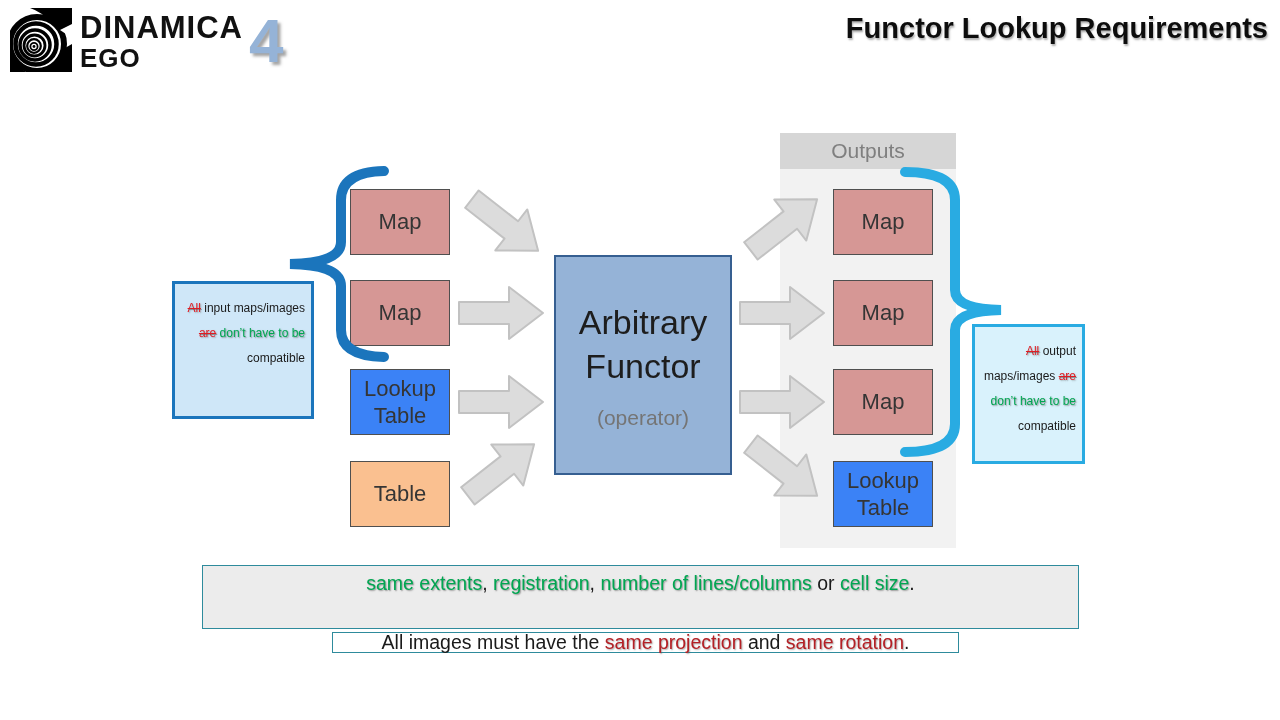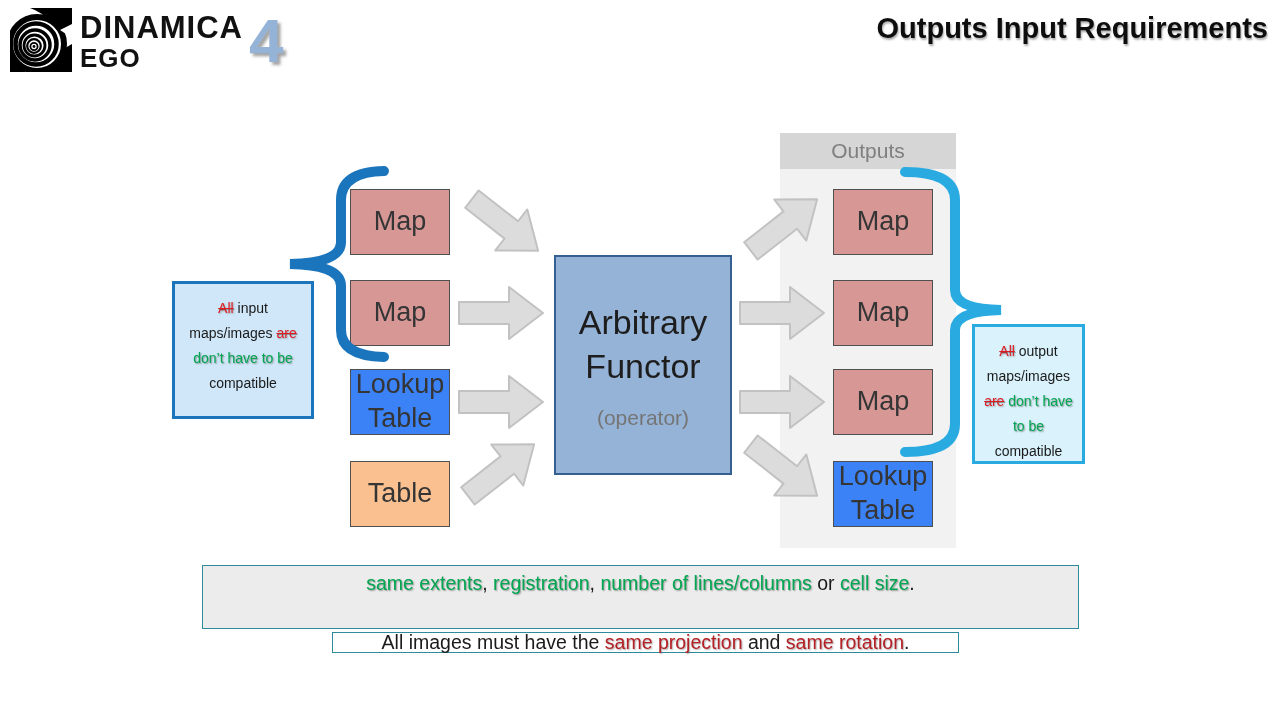--- a/index.html
+++ b/index.html
@@ -26,41 +26,41 @@
   .panel-inputs{left:327px;}
   .panel-outputs{left:780px;}
   .panel-header{
     height:36px;background:#d6d6d6;color:#7f7f7f;font-size:21px;
     display:flex;align-items:center;justify-content:center;
   }
   
   .item-box{
     position:absolute;width:100px;height:66px;border:1.5px solid #4f4f4f;
     display:flex;align-items:center;justify-content:center;text-align:center;
-    font-size:27px;color:#353535;line-height:1.25;box-sizing:border-box;
+    font-size:22px;color:#353535;line-height:1.25;box-sizing:border-box;
   }
   .box-map{background:#d69795;}
   .box-lookup{background:#3b82f6;}
   .box-table{background:#fac090;}
   
   .functor{
     position:absolute;left:554px;top:255px;width:178px;height:220px;
     background:#95b3d7;border:2px solid #365f91;box-sizing:border-box;
     display:flex;flex-direction:column;align-items:center;justify-content:center;text-align:center;
   }
   .functor-title{font-size:34px;color:#1d1d1d;line-height:1.3;}
   .functor-subtitle{font-size:21px;color:#757575;margin-top:18px;}
   
   .arrow{position:absolute;width:88px;height:64px;}
   
   .brace{position:absolute;}
   
   .callout{
-    position:absolute;box-sizing:border-box;text-align:center;
-    font-size:14px;line-height:25px;padding:12px 6px 6px 6px;
+    position:absolute;box-sizing:border-box;text-align:right;
+    font-size:12px;line-height:25px;padding:12px 6px 6px 6px;
   }
   .callout-left{
     left:172px;top:281px;width:142px;height:138px;
     background:#cfe7f8;border:3px solid #1b75bc;
   }
   .callout-right{
     left:972px;top:324px;width:113px;height:140px;
     background:#d9f2fc;border:3px solid #29abe2;
   }
   
@@ -101,21 +101,21 @@
       <path d="M0,42 V64 H16 Q5,57 0,42 Z" fill="#000"></path>
       <path d="M50,22 L62,16 V30 Z" fill="#fff"></path>
     </svg>
     <div class="logo-text">
       <div class="logo-line1">DINAMICA</div>
       <div class="logo-line2">EGO</div>
     </div>
     <div class="logo-version">4</div>
   </div>
 
-  <div class="slide-title">Outputs Input Requirements</div>
+  <div class="slide-title">Functor Lookup Requirements</div>
 
   <div class="item-box box-map" style="left:350px;top:189px;">Map</div>
   <div class="item-box box-map" style="left:350px;top:280px;">Map</div>
   <div class="item-box box-lookup" style="left:350px;top:369px;">Lookup Table</div>
   <div class="item-box box-table" style="left:350px;top:461px;">Table</div>
 
   <div class="panel panel-outputs">
     <div class="panel-header">Outputs</div>
   </div>
   <div class="item-box box-map" style="left:833px;top:189px;">Map</div>

